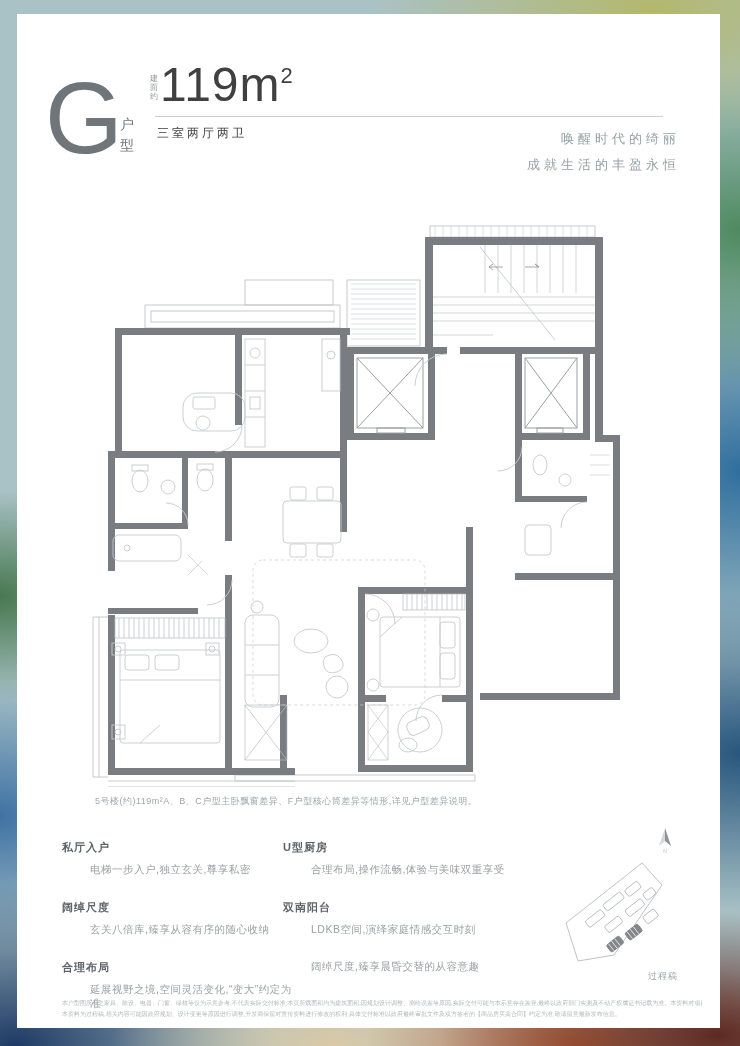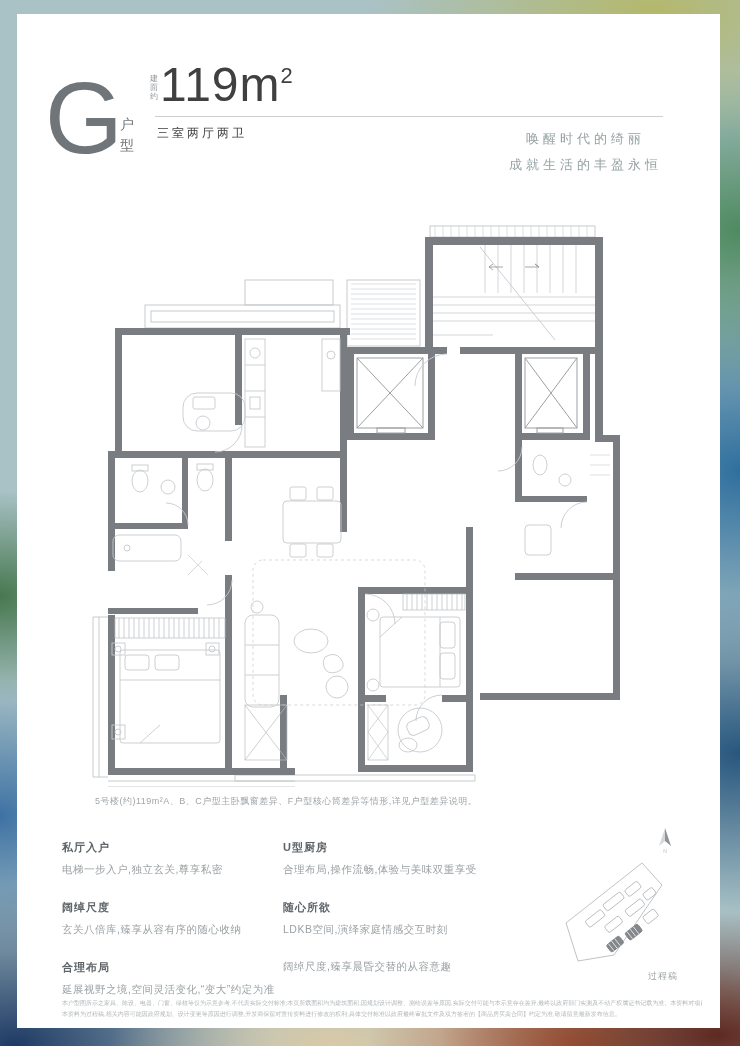--- a/index.html
+++ b/index.html
@@ -33,32 +33,32 @@
     color:#70757a; letter-spacing:0; transform:scaleY(1.02); }
   .g-suffix{ position:absolute; left:103px; top:100px; font-size:14px; color:#70757a;
     width:16px; line-height:1.5; letter-spacing:0; }
   .area-label{ position:absolute; left:133px; top:60px; font-size:8px; color:#8d9295;
     width:9px; line-height:1.15; }
   .area-number{ position:absolute; left:143px; top:43px; font-size:48px; font-weight:400;
     color:#404040; letter-spacing:1px; }
   .area-number sup{ font-size:22px; vertical-align:18px; }
   .rule{ position:absolute; left:138px; top:102px; width:508px; height:1px; background:#ccd0d2; }
   .rooms{ position:absolute; left:140px; top:111px; font-size:12px; color:#404040; letter-spacing:3px; }
-  .slogans{ position:absolute; right:58px; top:112px; text-align:center; }
+  .slogans{ position:absolute; right:40px; top:112px; text-align:right; }
   .slogans div{ font-size:13px; color:#96a1a3; letter-spacing:4px; line-height:2.0; }
   
   svg.plan{ position:absolute; left:68px; top:211px; }
   .plan-note{ position:absolute; left:78px; top:781px; font-size:9px; color:#a0a6a9; letter-spacing:0.5px; }
   
   .features{ position:absolute; left:45px; top:826px; width:500px; }
   .fcol{ position:absolute; top:0; width:230px; }
   .fcol.left{ left:0; } .fcol.right{ left:221px; }
   .fitem{ margin-bottom:23px; }
   .fitem .ft{ font-size:11px; font-weight:bold; color:#5e6468; letter-spacing:1px; margin-bottom:8px; }
-  .fitem .fd{ font-size:10.5px; color:#9ba1a4; letter-spacing:0.5px; }
+  .fitem .fd{ font-size:10.5px; color:#9ba1a4; letter-spacing:0.5px;margin-left:28px; }
   
   svg.compass{ position:absolute; left:638px; top:812px; }
   svg.siteplan{ position:absolute; left:541px; top:843px; }
   .draft{ position:absolute; right:42px; top:956px; font-size:9px; color:#9aa0a4; letter-spacing:1px; }
   .disclaimer{ position:absolute; left:45px; top:984px; width:640px; }
   .disclaimer div{ font-size:6px; color:#b3b8bb; line-height:1.9; white-space:nowrap; overflow:hidden; }
 </style>
 </head>
 <body>
 
@@ -264,21 +264,21 @@
         <div class="ft">合理布局</div>
         <div class="fd">延展视野之境,空间灵活变化,“变大”约定为准</div>
       </div>
     </div>
     <div class="fcol right">
       <div class="fitem">
         <div class="ft">U型厨房</div>
         <div class="fd">合理布局,操作流畅,体验与美味双重享受</div>
       </div>
       <div class="fitem">
-        <div class="ft">随心所欲</div>
+        <div class="ft">双南阳台</div>
         <div class="fd">LDKB空间,演绎家庭情感交互时刻</div>
       </div>
       <div class="fitem">
         <div class="fd">阔绰尺度,臻享晨昏交替的从容意趣</div>
       </div>
     </div>
   </div>
 
   <svg class="compass" width="20" height="28" viewBox="0 0 20 28">
     <path d="M10,2 L16,20 L10,15 Z" fill="#8e9396"></path>

